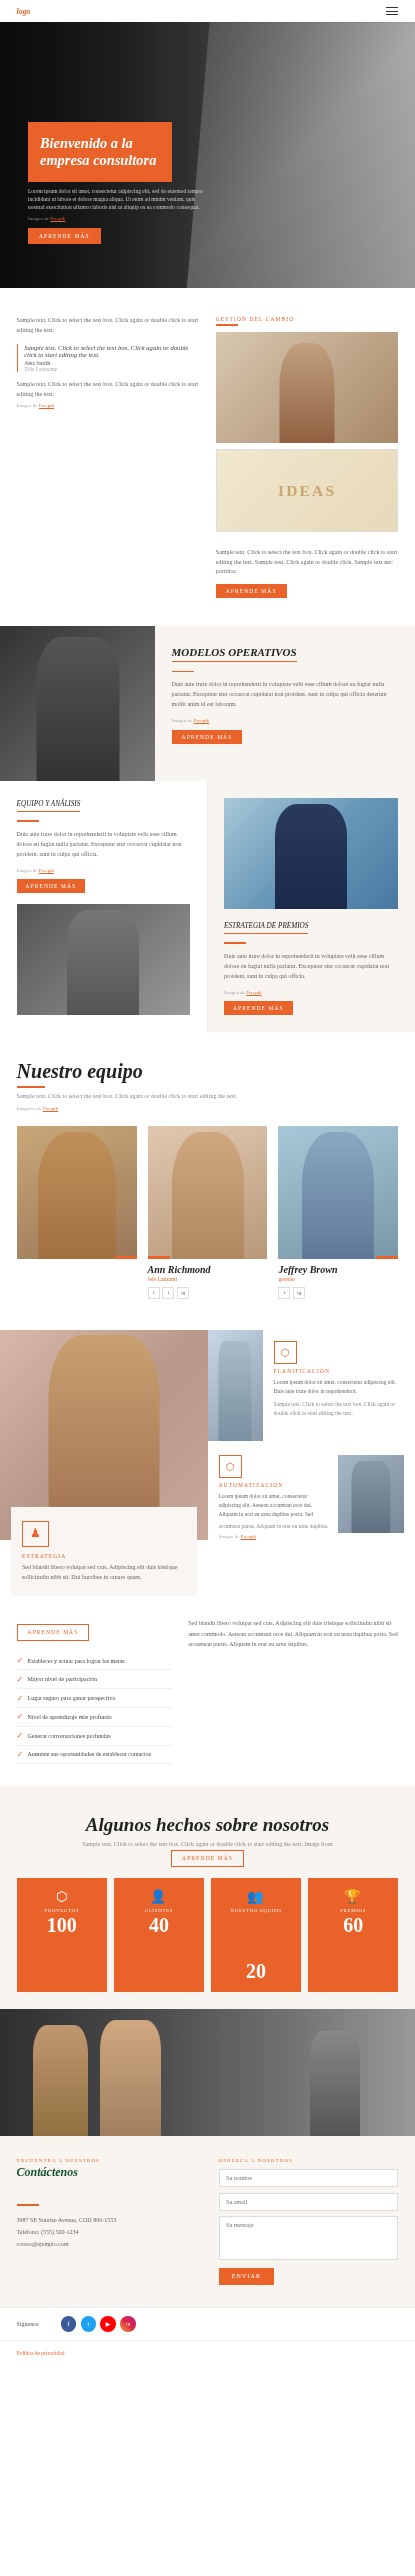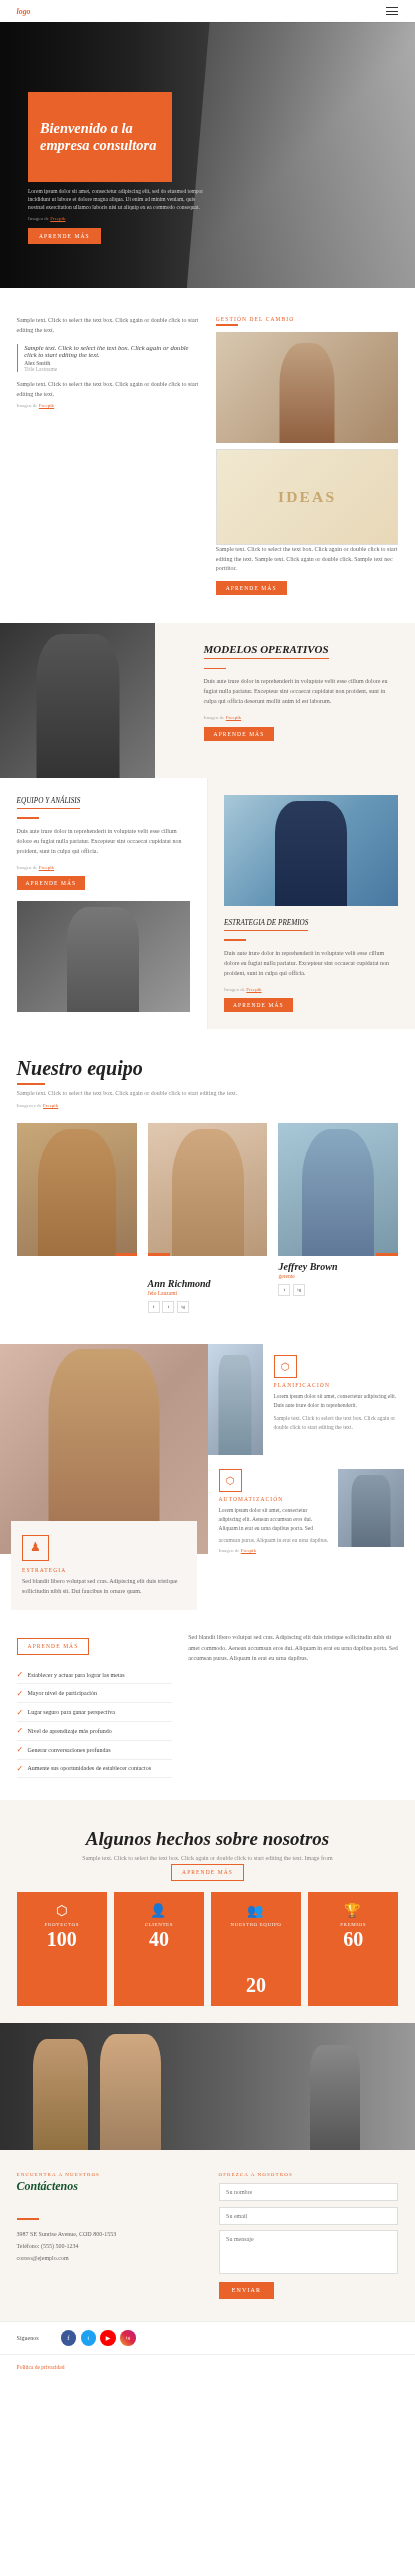--- a/index.html
+++ b/index.html
@@ -29,21 +29,21 @@
 <section style="position:relative;height:266px;overflow:hidden;">
 
   <div style="position:absolute;inset:0;background:linear-gradient(to right, #2a2a2a 0%, #444 30%, #666 60%, #888 100%);">
 
     <div style="position:absolute;right:0;top:0;bottom:0;width:55%;background:linear-gradient(135deg, #888 0%, #aaa 50%, #999 100%);clip-path:polygon(10% 0%, 100% 0%, 100% 100%, 0% 100%);"></div>
 
     <div style="position:absolute;inset:0;background:linear-gradient(to right, rgba(0,0,0,0.75) 0%, rgba(0,0,0,0.4) 50%, transparent 100%);"></div>
   </div>
 
   <div style="position:absolute;bottom:44px;left:28px;z-index:5;">
-    <div style="background:#e8622a;padding:28px 12px;max-width:144px;">
+    <div style="background:#e8622a;padding:13px 12px;max-width:144px;">
       <h1 style="color:#fff;font-size:14.4px;line-height:1.2;font-style:italic;">Bienvenido a la empresa consultora</h1>
     </div>
     <div style="max-width:177px;margin-top:4.4px;">
       <p style="color:#ccc;font-size:5.5px;line-height:1.5;">Lorem ipsum dolor sit amet, consectetur adipiscing elit, sed do eiusmod tempor incididunt ut labore et dolore magna aliqua. Ut enim ad minim veniam, quis nostrud exercitation ullamco laboris nisi ut aliquip ex ea commodo consequat.</p>
       <span style="color:#888;font-size:5px;">Imagen de <span style="color:#e8622a;text-decoration:underline;cursor:pointer;">Freepik</span></span>
     </div>
     <button style="display:inline-block;background:#e8622a;color:#fff;padding:5px 11px;font-size:5.5px;letter-spacing:1.1px;text-transform:uppercase;margin-top:6.6px;cursor:pointer;border:none;font-family:inherit;">APRENDE MÁS</button>
   </div>
 </section>
 
@@ -69,30 +69,30 @@
     <span style="color:#e8622a;font-size:5.5px;letter-spacing:1.1px;text-transform:uppercase;display:block;margin-bottom:2.2px;">GESTIÓN DEL CAMBIO</span>
     <div style="width:22px;height:1.7px;background:#e8622a;margin-bottom:5.5px;"></div>
     
     
     <div style="width:100%;height:111px;background:linear-gradient(135deg,#d8c8b0 0%,#a88868 100%);margin-bottom:6.6px;position:relative;overflow:hidden;">
 
       <div style="position:absolute;bottom:0;left:50%;transform:translateX(-50%);width:55px;height:100px;background:linear-gradient(to bottom,#c0a080 0%,#906040 100%);border-radius:40% 40% 0 0;"></div>
     </div>
     
     
-    <div style="width:100%;height:96px;background:linear-gradient(135deg,#f0e8d0 0%,#e8d8b8 100%);display:flex;align-items:center;justify-content:center;border:0.6px solid #ddd;margin-bottom:0;">
+    <div style="width:100%;height:83px;background:linear-gradient(135deg,#f0e8d0 0%,#e8d8b8 100%);display:flex;align-items:center;justify-content:center;border:0.6px solid #ddd;margin-bottom:16px;">
       <span style="font-size:15.5px;font-weight:bold;color:#c8a870;letter-spacing:2.2px;">IDEAS</span>
     </div>
     
     <p style="font-size:6px;color:#666;line-height:1.6;margin-bottom:6.6px;">Sample text. Click to select the text box. Click again or double click to start editing the text. Sample text. Click again or double click. Sample text nec porttitor.</p>
     <button style="display:inline-block;background:#e8622a;color:#fff;padding:4.4px 10px;font-size:5.5px;letter-spacing:1.1px;text-transform:uppercase;cursor:pointer;border:none;font-family:inherit;">APRENDE MÁS</button>
   </div>
 </section>
 
-<section style="background:#f8f5f0;display:grid;grid-template-columns:155px 1fr;min-height:155px;gap:32px;">
+<section style="background:#f8f5f0;display:grid;grid-template-columns:155px 1fr;min-height:155px;">
 
   <div style="background:linear-gradient(135deg,#333 0%,#555 50%,#777 100%);position:relative;overflow:hidden;">
     <div style="position:absolute;bottom:0;left:50%;transform:translateX(-50%);width:83px;height:144px;background:linear-gradient(to bottom,#555 0%,#333 100%);border-radius:30% 30% 0 0;"></div>
   </div>
 
   <div style="padding:19.4px 16.6px;">
     <h2 style="font-size:11px;font-style:italic;color:#222;margin-bottom:4.4px;border-bottom:1.1px solid #e8622a;padding-bottom:3.3px;display:inline-block;">MODELOS OPERATIVOS</h2>
     <div style="width:22px;height:1.7px;background:#e8622a;margin:4.4px 0 6.6px;"></div>
     <p style="font-size:6px;color:#666;line-height:1.7;margin-bottom:8.3px;">Duis aute irure dolor in reprehenderit in voluptate velit esse cillum dolore eu fugiat nulla pariatur. Excepteur sint occaecat cupidatat non proident, sunt in culpa qui officia deserunt mollit anim id est laborum.</p>
     <span style="color:#aaa;font-size:5px;display:block;margin-bottom:6.6px;">Imagen de <span style="color:#e8622a;text-decoration:underline;cursor:pointer;">Freepik</span></span>
@@ -145,21 +145,21 @@
         <div style="position:absolute;bottom:0;right:0;width:22px;height:2.8px;background:#e8622a;"></div>
       </div>
     </div>
 
     <div>
       <div style="width:100%;height:133px;background:linear-gradient(160deg,#e0c8b0 0%,#b89878 100%);position:relative;overflow:hidden;">
         <div style="position:absolute;bottom:0;left:50%;transform:translateX(-50%);width:72px;height:127px;background:linear-gradient(to bottom,#d0a880 0%,#b08860 100%);border-radius:40% 40% 0 0;"></div>
         <div style="position:absolute;bottom:0;left:0;width:22px;height:2.8px;background:#e8622a;"></div>
       </div>
       <div style="padding:5.5px 0 2.8px;">
-        <h3 style="font-size:10px;font-style:italic;color:#222;margin-bottom:1.1px;margin-top:17px;">Ann Richmond</h3>
+        <h3 style="font-size:10px;font-style:italic;color:#222;margin-bottom:1.1px;">Ann Richmond</h3>
         <p style="font-size:5.5px;color:#e8622a;margin-bottom:4.4px;">Jefe Lanzami</p>
         <div style="display:flex;gap:2.8px;">
           <div style="width:12px;height:12px;border:0.6px solid #ddd;display:flex;align-items:center;justify-content:center;font-size:5px;color:#555;cursor:pointer;">f</div>
           <div style="width:12px;height:12px;border:0.6px solid #ddd;display:flex;align-items:center;justify-content:center;font-size:5px;color:#555;cursor:pointer;">t</div>
           <div style="width:12px;height:12px;border:0.6px solid #ddd;display:flex;align-items:center;justify-content:center;font-size:5px;color:#555;cursor:pointer;">ig</div>
         </div>
       </div>
     </div>
 
     <div>

